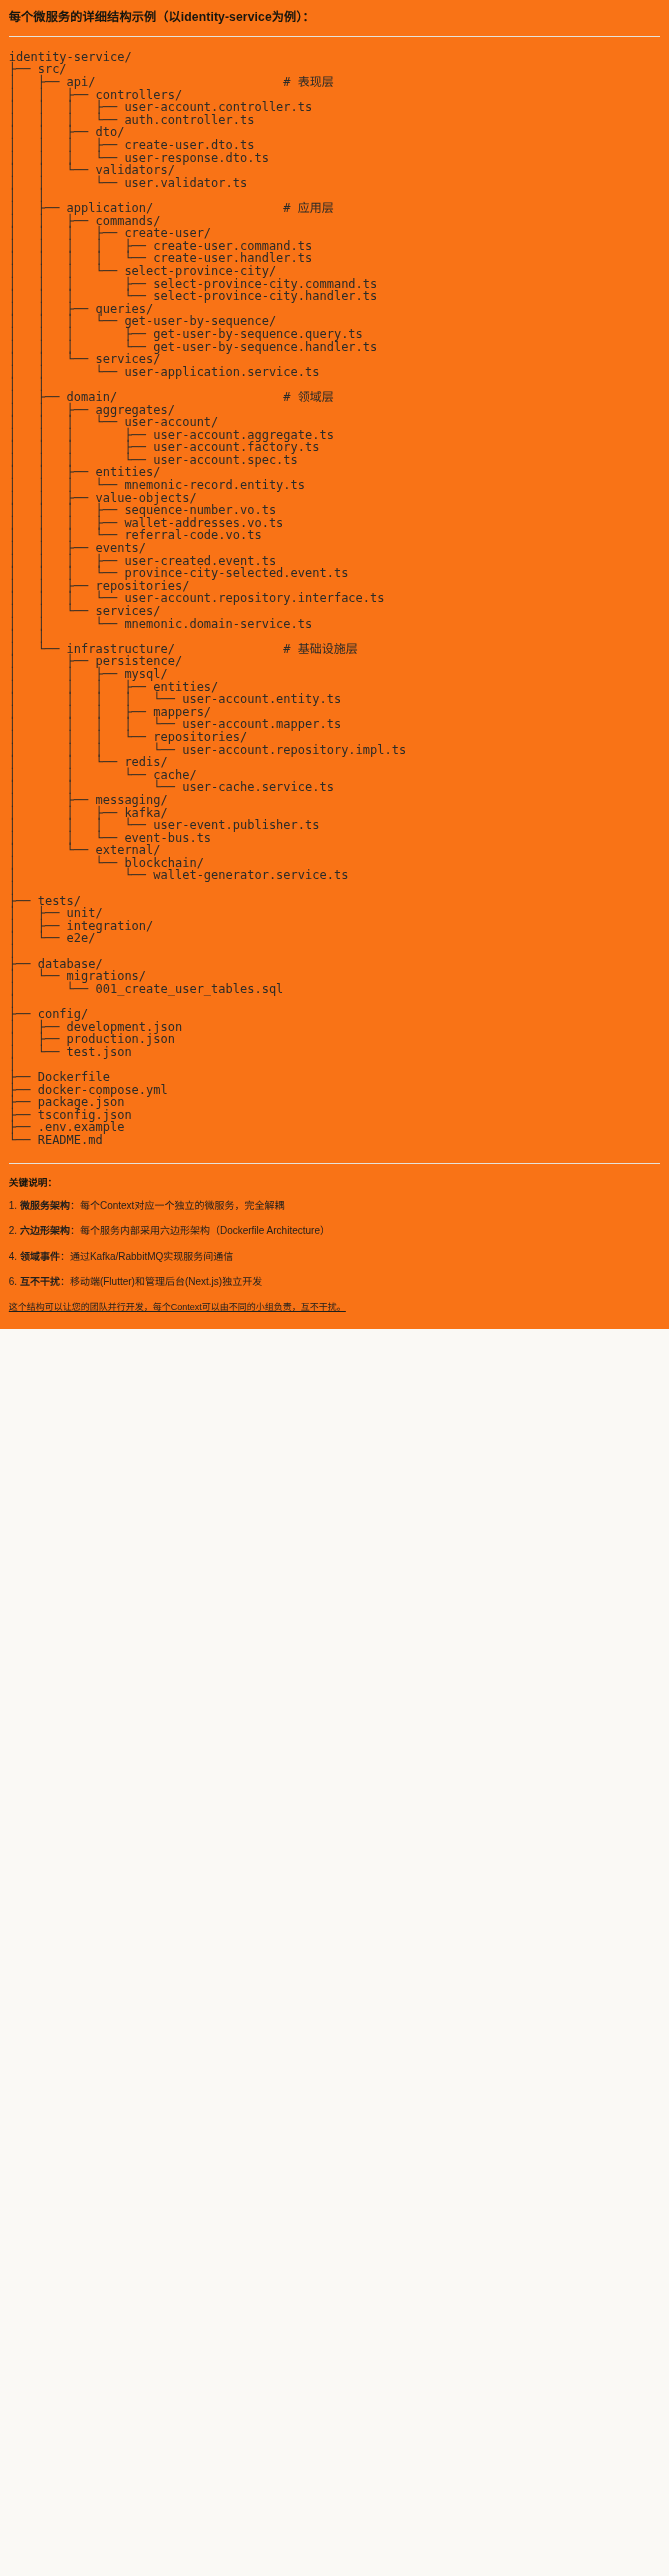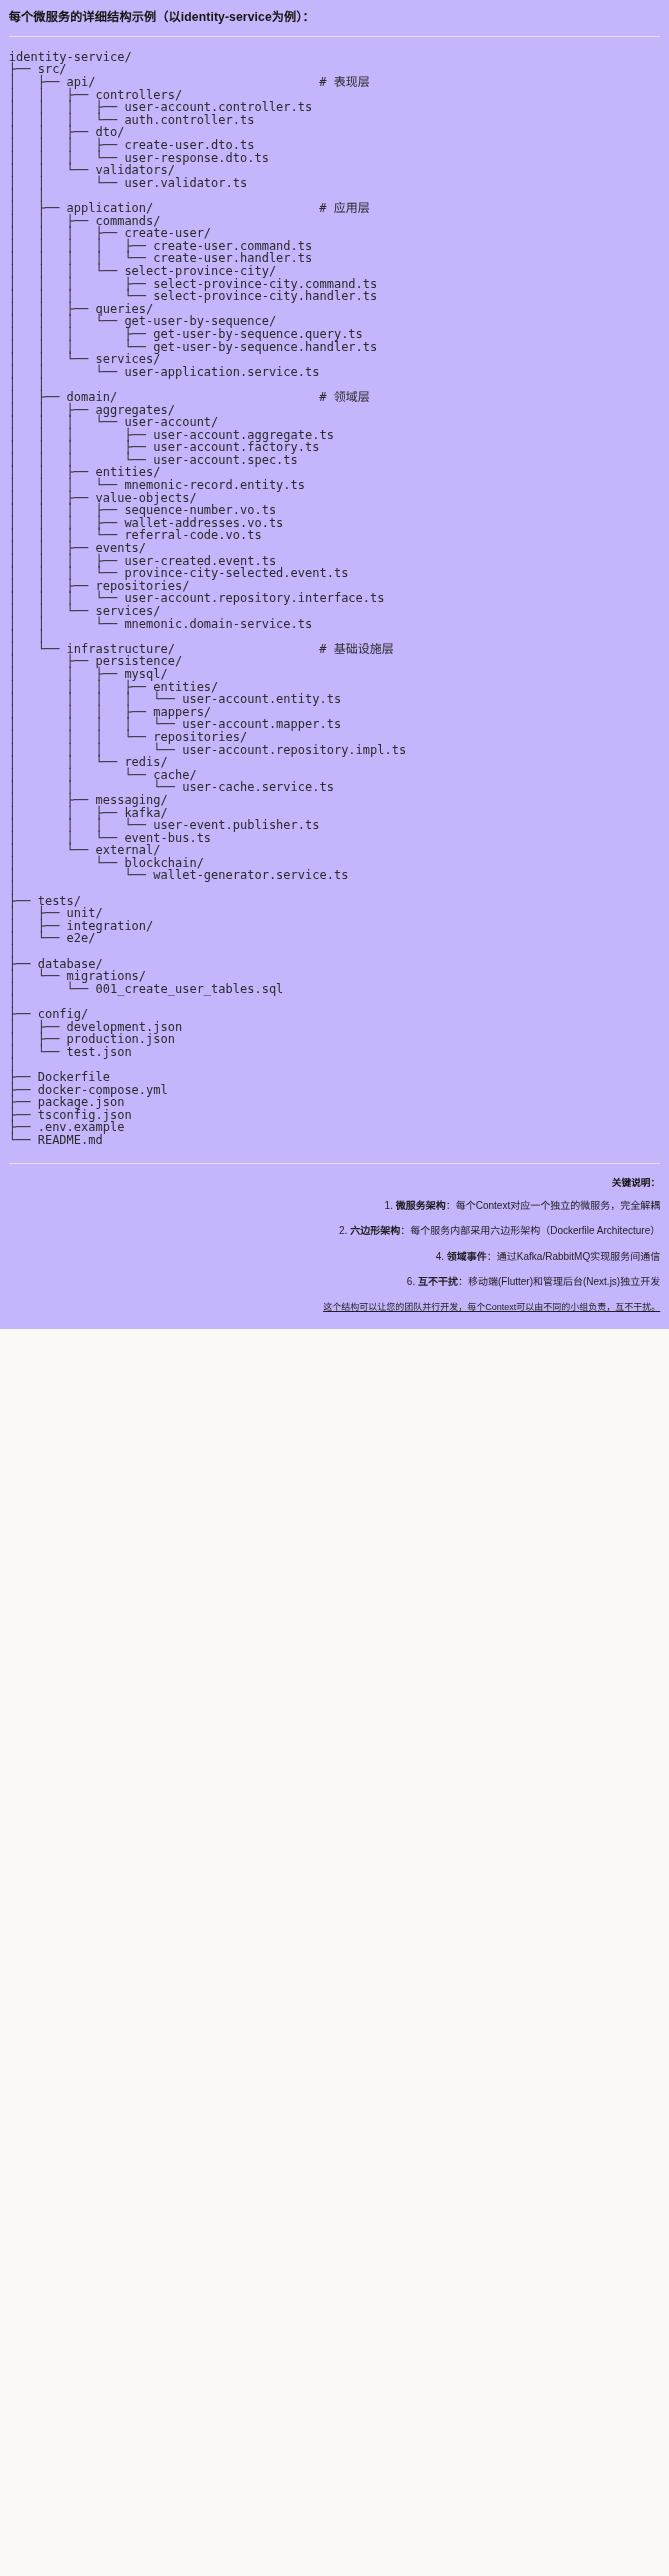--- a/index.html
+++ b/index.html
@@ -11,21 +11,21 @@
   body {
     width: 669px;
     font-family: "Liberation Sans", "DejaVu Sans", sans-serif;
     color: #1f1f1d;
     -webkit-font-smoothing: antialiased;
   }
   .page {
     width: 669px;
     box-sizing: border-box;
     padding: 0 8.8px;
-    background: #c4b5fd;
+    background: #f97316;
   }
 
   
   .doc-heading {
     font-size: 12.2px;
     font-weight: bold;
     letter-spacing: 0.1px;
     line-height: 1.45;
     margin: 0;
     padding: 8.8px 0 10px 0;
@@ -50,27 +50,25 @@
     margin: 0;
     overflow: visible;
     tab-size: 4;
   }
   .tree-line {
     white-space: pre;
     min-height: 12.6px;
   }
   .tree-line .cmt {
     color: #2b2b28;
-    margin-left: 36px;
   }
 
   
   .notes {
     padding: 11.3px 0 3.8px 0;
-    text-align: right;
   }
   .notes-title {
     font-size: 9.7px;
     font-weight: bold;
     margin: 0 0 8.8px 0;
     color: #17160f;
   }
   .note-item {
     font-size: 10px;
     line-height: 1.5;

